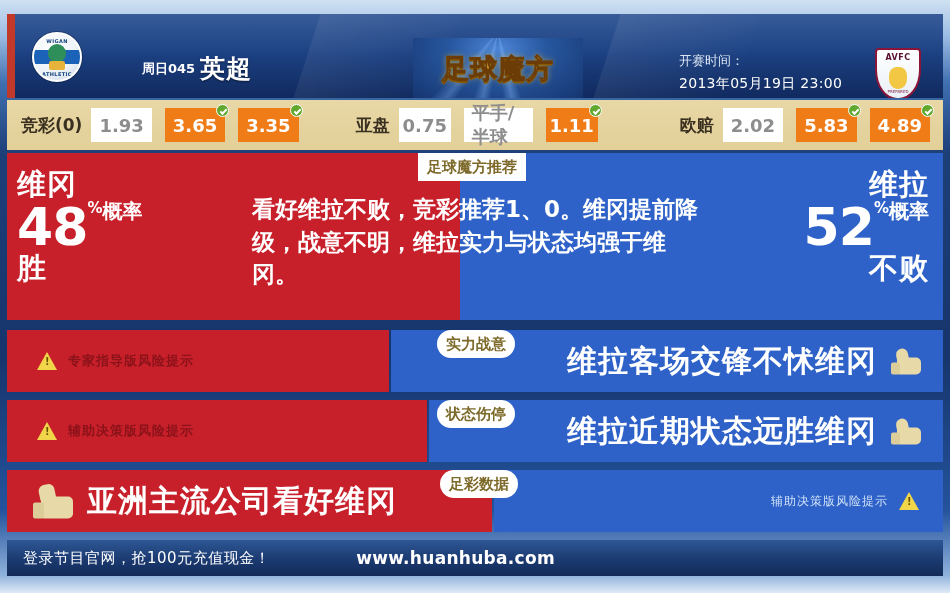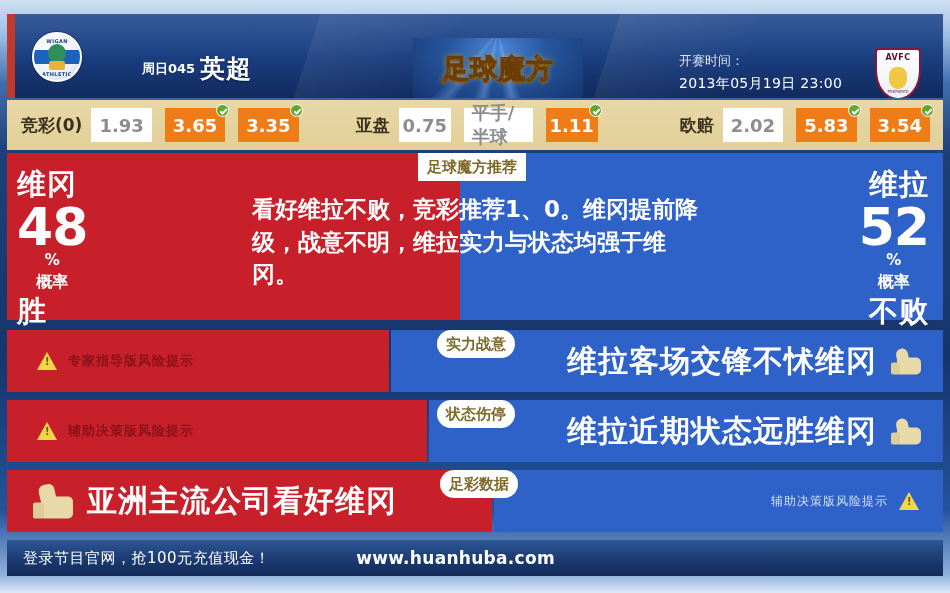--- a/index.html
+++ b/index.html
@@ -89,25 +89,25 @@
 
   
   .panel{position:absolute;left:7px;top:153px;width:936px;height:167px;}
   .p-half{position:absolute;top:0;height:100%;}
   .p-red{left:0;width:453px;background:#c8202a;}
   .p-blue{left:453px;width:483px;background:#2e62c8;}
   .side{position:absolute;top:16px;color:#ffffff;}
   .side-left{left:10px;text-align:left;}
   .side-right{right:14px;text-align:right;}
   .side .team{font-size:29px;font-weight:bold;line-height:1.05;letter-spacing:1px;}
-  .side .pctrow{display:flex;align-items:center;line-height:1;margin-top:2px;flex-direction:column;}
+  .side .pctrow{display:flex;align-items:flex-start;line-height:1;margin-top:2px;}
   .side-right .pctrow{justify-content:flex-end;}
   .side .num{font-size:52px;font-weight:bold;letter-spacing:-1px;}
   .side .pct{font-size:15px;font-weight:bold;margin-bottom:6px;}
-  .side .cn{font-size:16px;font-weight:bold;margin-bottom:6px;}
+  .side .cn{font-size:20px;font-weight:bold;margin-bottom:6px;}
   .side .res{font-size:29px;font-weight:bold;line-height:1.05;letter-spacing:1px;}
   .tag{position:absolute;background:#ffffff;color:#7d6a2a;font-size:15px;font-weight:bold;
     height:28px;line-height:28px;padding:0 9px;white-space:nowrap;z-index:5;}
   .tag-main{left:411px;top:0px;}
   .summary{position:absolute;left:245px;top:40px;width:450px;color:#ffffff;
     font-size:23px;font-weight:bold;line-height:1.42;text-align:left;}
 
   
   .row{position:absolute;left:7px;width:936px;height:62px;}
   .row1{top:330px;}
@@ -223,21 +223,21 @@
     <div class="odds-group">
       <div class="odds-label">欧赔</div>
       <div class="cell plain">
           <span>2.02</span>
         </div>
       <div class="cell hot">
           <span>5.83</span>
           <span class="tick"></span>
         </div>
       <div class="cell hot">
-          <span>3.54</span>
+          <span>4.89</span>
           <span class="tick"></span>
         </div>
     </div>
   </div>
 
   <div class="panel">
     <div class="p-half p-red"></div>
     <div class="p-half p-blue"></div>
 
     <div class="side side-left">

